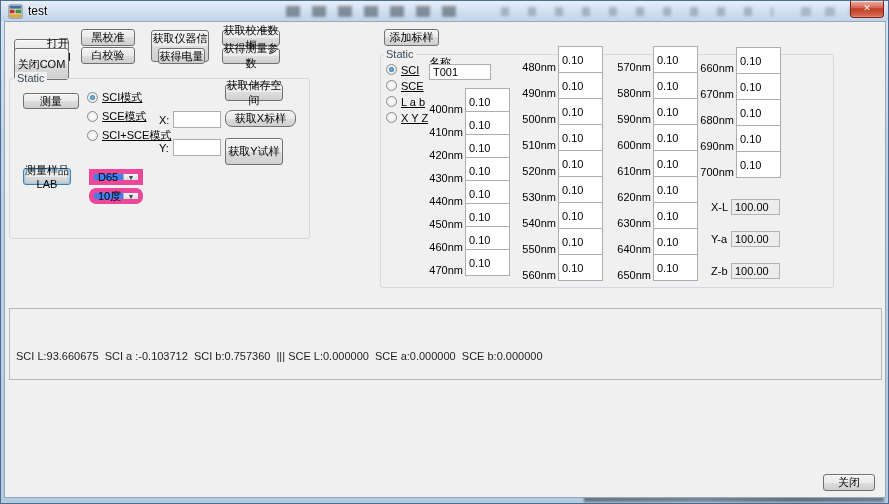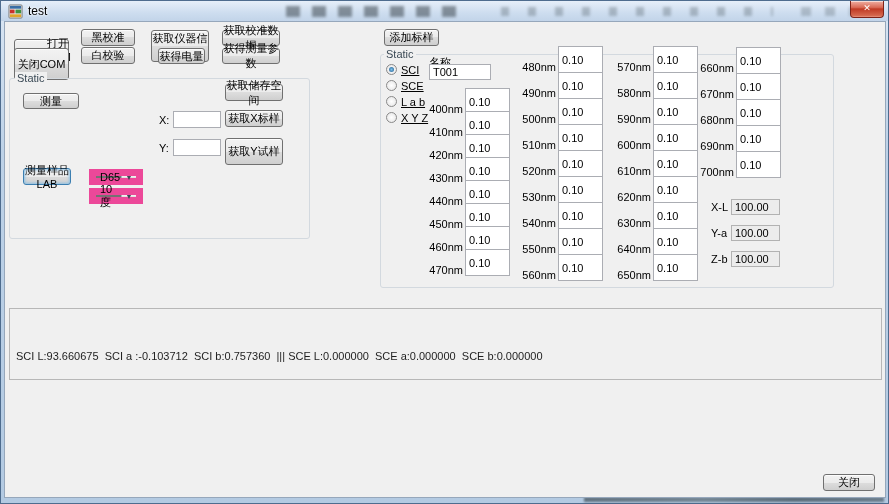--- a/index.html
+++ b/index.html
@@ -55,36 +55,36 @@
   .radio-row { display:flex; align-items:center; height:13px; cursor:pointer; }
   .radio { width:11px; height:11px; border-radius:50%; border:1px solid #8a8a8a;
     background:radial-gradient(#ffffff,#e3e3e3); position:relative; flex:0 0 auto; }
   .radio.checked::after { content:''; position:absolute; left:2px; top:2px; width:5px; height:5px;
     border-radius:50%; background:radial-gradient(#7dc1ea,#1d5a8e); }
   .radio-label { margin-left:4px; white-space:pre; }
 
   input[type=text] { position:absolute; border:1px solid #abadb3; background:#fff;
     font-family:inherit; font-size:11px; padding:0 3px; outline:none; }
 
-  .combo { position:absolute; height:16px; border:7px solid #ec4899; background:#737373;
+  .combo { position:absolute; height:16px; border:5px solid #ec4899; background:#3b82f6;
     display:flex; align-items:center; cursor:pointer; }
   .combo-text { flex:1; padding-left:4px; }
   .combo-arrow { width:15px; height:100%; display:flex; align-items:center; justify-content:center;
     font-size:7px; color:#3c4a56; border-left:1px solid #aab4bd;
     background:linear-gradient(#f6f6f6,#dcdcdc); }
 
   .field-label { position:absolute; font-size:11px; }
 
   .spec-col { position:absolute; display:flex; flex-direction:column; }
   .gap8 { gap:8px; } .gap11 { gap:11px; }
   .wl-row { display:flex; align-items:flex-end; height:15px; }
   .wl-label { width:34px; text-align:right; margin-right:2px; line-height:12px; }
   .wl-input { position:static !important; width:45px; height:27px; }
 
-  .tri-col { position:absolute; display:flex; flex-direction:column; gap:10px;align-items:flex-end; }
+  .tri-col { position:absolute; display:flex; flex-direction:column; gap:16px;align-items:flex-end; }
   .tri-row { display:flex; align-items:center; height:16px; }
   .tri-label { width:20px; }
   .tri-box { width:49px; height:16px; border:1px solid #b2b2b2; background:#ececec;
     padding:1px 3px; line-height:12px; }
 
   .status-panel { position:absolute; left:4px; top:286px; width:873px; height:72px;
     border:1px solid #b7b7b7; background:#f0f0f0; }
   .status-text { position:absolute; left:6px; top:5px; white-space:pre; color:#1e1e1e;margin-top:36px; }
 </style>
 </head>
@@ -119,38 +119,52 @@
     <button class="btn" style="left:153px;top:26px;width:47px;height:16px;">获得电量</button>
     <button class="btn" style="left:217px;top:8px;width:58px;height:16px;">获取校准数据</button>
     <button class="btn" style="left:217px;top:26px;width:58px;height:16px;">获得测量参数</button>
     <button class="btn" style="left:379px;top:7px;width:55px;height:17px;">添加标样</button>
 
     <div class="groupbox" style="left:4px;top:56px;width:301px;height:161px;"></div>
     <span class="group-label" style="left:10px;top:50px;">Static</span>
 
     <button class="btn" style="left:18px;top:71px;width:56px;height:16px;">测量</button>
 
+    <div class="radio-group rg-left" style="left:82px;top:69px;">
+        <div class="radio-row">
+          <span class="radio checked"></span>
+          <span class="radio-label">SCI模式</span>
+        </div>
+        <div class="radio-row">
+          <span class="radio"></span>
+          <span class="radio-label">SCE模式</span>
+        </div>
+        <div class="radio-row">
+          <span class="radio"></span>
+          <span class="radio-label">SCI+SCE模式</span>
+        </div>
+      </div>
 
     <button class="btn" style="left:220px;top:62px;width:58px;height:17px;">获取储存空间</button>
 
     <span class="field-label" style="left:154px;top:92px;">X:</span>
     <input type="text" style="left: 168px; top: 89px; width: 48px; height: 17px;" value="">
-    <button class="btn" style="left:220px;top:88px;width:58px;height:17px;">获取X标样</button>
+    <button class="btn" style="left:220px;top:88px;width:71px;height:17px;border-radius:7px;">获取X标样</button>
 
     <span class="field-label" style="left:154px;top:120px;">Y:</span>
     <input type="text" style="left: 168px; top: 117px; width: 48px; height: 17px;" value="">
     <button class="btn" style="left:220px;top:116px;width:58px;height:27px;">获取Y试样</button>
 
     <button class="btn focused" style="left:18px;top:146px;width:48px;height:17px;">测量样品LAB</button>
 
     <div class="combo" style="left:84px;top:147px;width:54px;">
       <span class="combo-text">D65</span>
       <span class="combo-arrow">▼</span>
     </div>
-    <div class="combo" style="left:84px;top:166px;width:54px;">
+    <div class="combo" style="left:84px;top:166px;width:54px;border-radius:7px;">
       <span class="combo-text">10度</span>
       <span class="combo-arrow">▼</span>
     </div>
 
     <div class="groupbox" style="left:375px;top:32px;width:454px;height:234px;"></div>
     <span class="group-label" style="left:379px;top:26px;">Static</span>
 
     <div class="radio-group rg-right" style="left:381px;top:41px;">
         <div class="radio-row">
           <span class="radio checked"></span>

